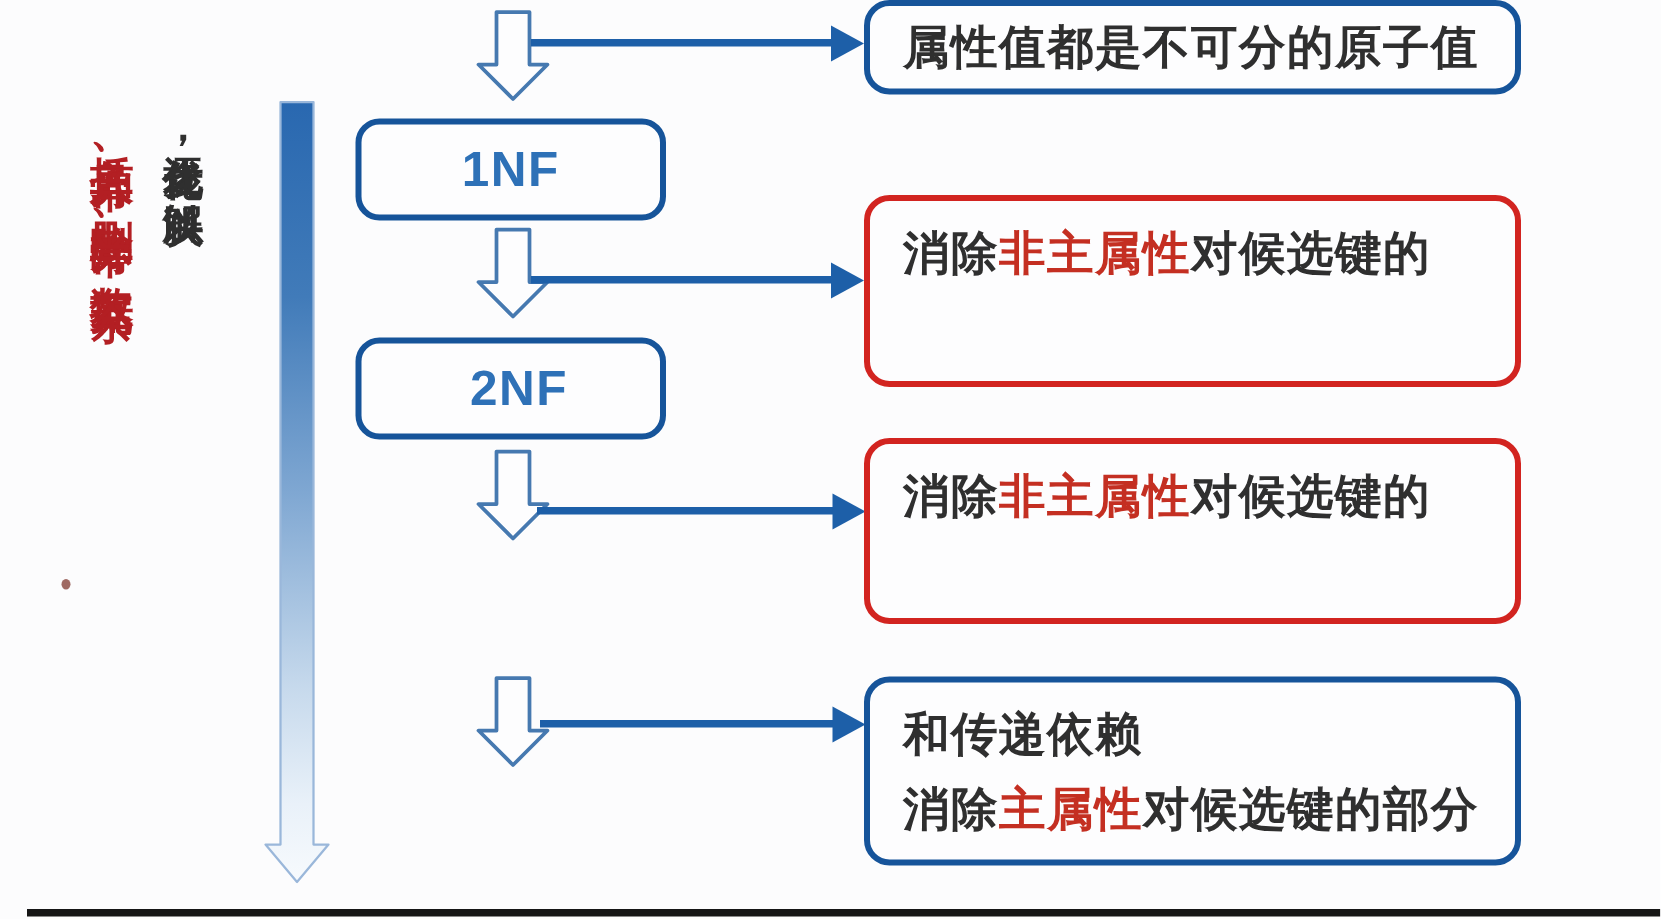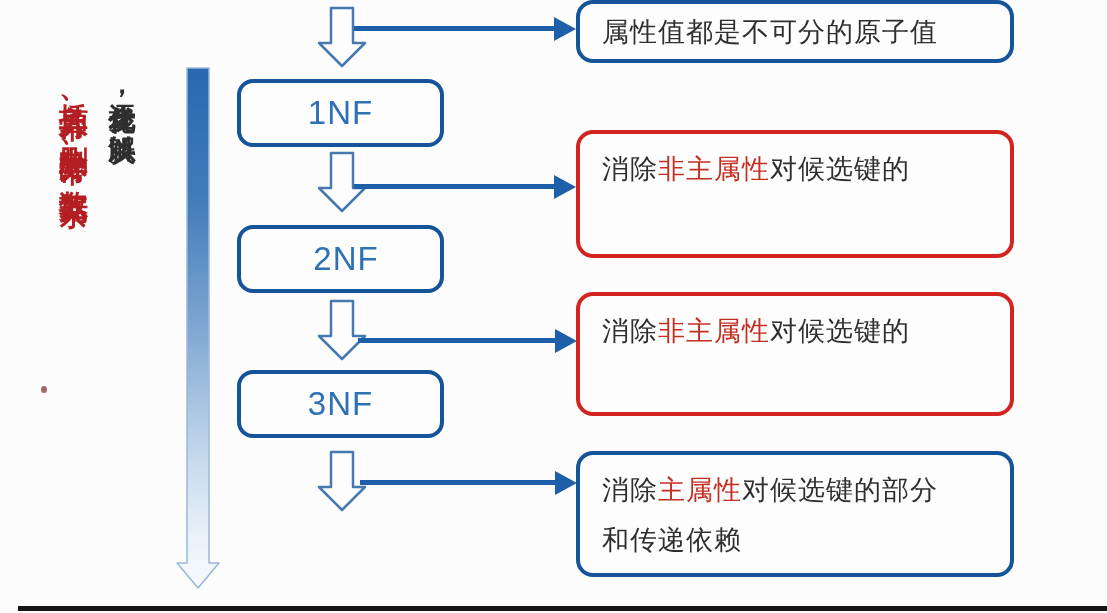--- a/index.html
+++ b/index.html
@@ -31,21 +31,21 @@
   
   .grad-arrow{position:absolute;left:170px;top:64px;}
   
   .nf-box{
     position:absolute;left:237px;width:207px;height:68px;
     box-sizing:border-box;border:4px solid var(--c-blue_border,#16549a);
     border-radius:16px;background:#fdfdfe;
     display:flex;align-items:center;justify-content:center;
   }
   .nf-label{
-    font-size:33px;font-weight:400;letter-spacing:1px;
+    font-size:33px;font-weight:700;letter-spacing:1px;
     color:var(--c-nf_label,#2e71b7);
   }
   .nf-1{top:79px;}
   .nf-2{top:225px;padding-left:11px;}
   .nf-3{top:370px;}
   .nf-4{top:517px;}
   
   .flow-arrow{position:absolute;left:314px;width:56px;height:62px;}
   .fa-1{top:6px;}
   .fa-2{top:151px;}
@@ -70,21 +70,21 @@
     border-radius:17px;background:#fdfdfe;border:4px solid;
     padding:10px 18px 0 22px;
   }
   .ann-blue{border-color:var(--c-blue_border,#16549a);}
   .ann-red{border-color:var(--c-red_border,#d22420);}
   .ann-1{top:0px;height:63px;display:flex;align-items:center;padding-top:0;}
   .ann-2{top:130px;height:128px;}
   .ann-3{top:292px;height:124px;}
   .ann-4{top:451px;height:126px;}
   .ann-line{
-    font-size:27px;font-weight:400;line-height:50px;white-space:nowrap;
+    font-size:31px;font-weight:700;line-height:50px;white-space:nowrap;
     letter-spacing:1px;
   }
   .seg-dark{color:var(--c-dark_text,#2f2f2f);}
   .seg-red{color:var(--c-red_text,#c42f22);}
   
   .bottom-rule{
     position:absolute;left:18px;top:606px;width:1089px;height:5px;
     background:var(--c-black_line,#151515);
   }
 </style>
@@ -110,23 +110,20 @@
     </defs>
     <polygon points="17,4 39,4 39,499 49,499 28,524 7,499 17,499" fill="url(#gradA)" stroke="#9ab7da" stroke-width="1.5" stroke-linejoin="round"></polygon>
   </svg>
 
   <div class="nf-box nf-1">
     <span class="nf-label">1NF</span>
   </div>
   <div class="nf-box nf-2">
     <span class="nf-label">2NF</span>
   </div>
-  <div class="nf-box nf-3">
-    <span class="nf-label">3NF</span>
-  </div>
 
   <svg class="flow-arrow fa-1" viewBox="0 0 56 62">
     <polygon points="17,2 39,2 39,37 51,37 28,60 5,37 17,37" fill="#fdfdfe" stroke="#4679b0" stroke-width="2.5" stroke-linejoin="round"></polygon>
   </svg>
   <svg class="flow-arrow fa-2" viewBox="0 0 56 62">
     <polygon points="17,2 39,2 39,37 51,37 28,60 5,37 17,37" fill="#fdfdfe" stroke="#4679b0" stroke-width="2.5" stroke-linejoin="round"></polygon>
   </svg>
   <svg class="flow-arrow fa-3" viewBox="0 0 56 62">
     <polygon points="17,2 39,2 39,37 51,37 28,60 5,37 17,37" fill="#fdfdfe" stroke="#4679b0" stroke-width="2.5" stroke-linejoin="round"></polygon>
   </svg>
@@ -146,19 +143,19 @@
   <div class="ann-box ann-blue ann-1">
       <div class="ann-line"><span class="seg-dark">属性值都是不可分的原子值</span></div>
     </div>
   <div class="ann-box ann-red ann-2">
       <div class="ann-line"><span class="seg-dark">消除</span><span class="seg-red">非主属性</span><span class="seg-dark">对候选键的</span></div>
     </div>
   <div class="ann-box ann-red ann-3">
       <div class="ann-line"><span class="seg-dark">消除</span><span class="seg-red">非主属性</span><span class="seg-dark">对候选键的</span></div>
     </div>
   <div class="ann-box ann-blue ann-4">
+      <div class="ann-line"><span class="seg-dark">和传递依赖</span></div>
       <div class="ann-line"><span class="seg-dark">消除</span><span class="seg-red">主属性</span><span class="seg-dark">对候选键的部分</span></div>
-      <div class="ann-line"><span class="seg-dark">和传递依赖</span></div>
     </div>
 
   <div class="bottom-rule"></div>
 
 </div>
 
 </body></html>

